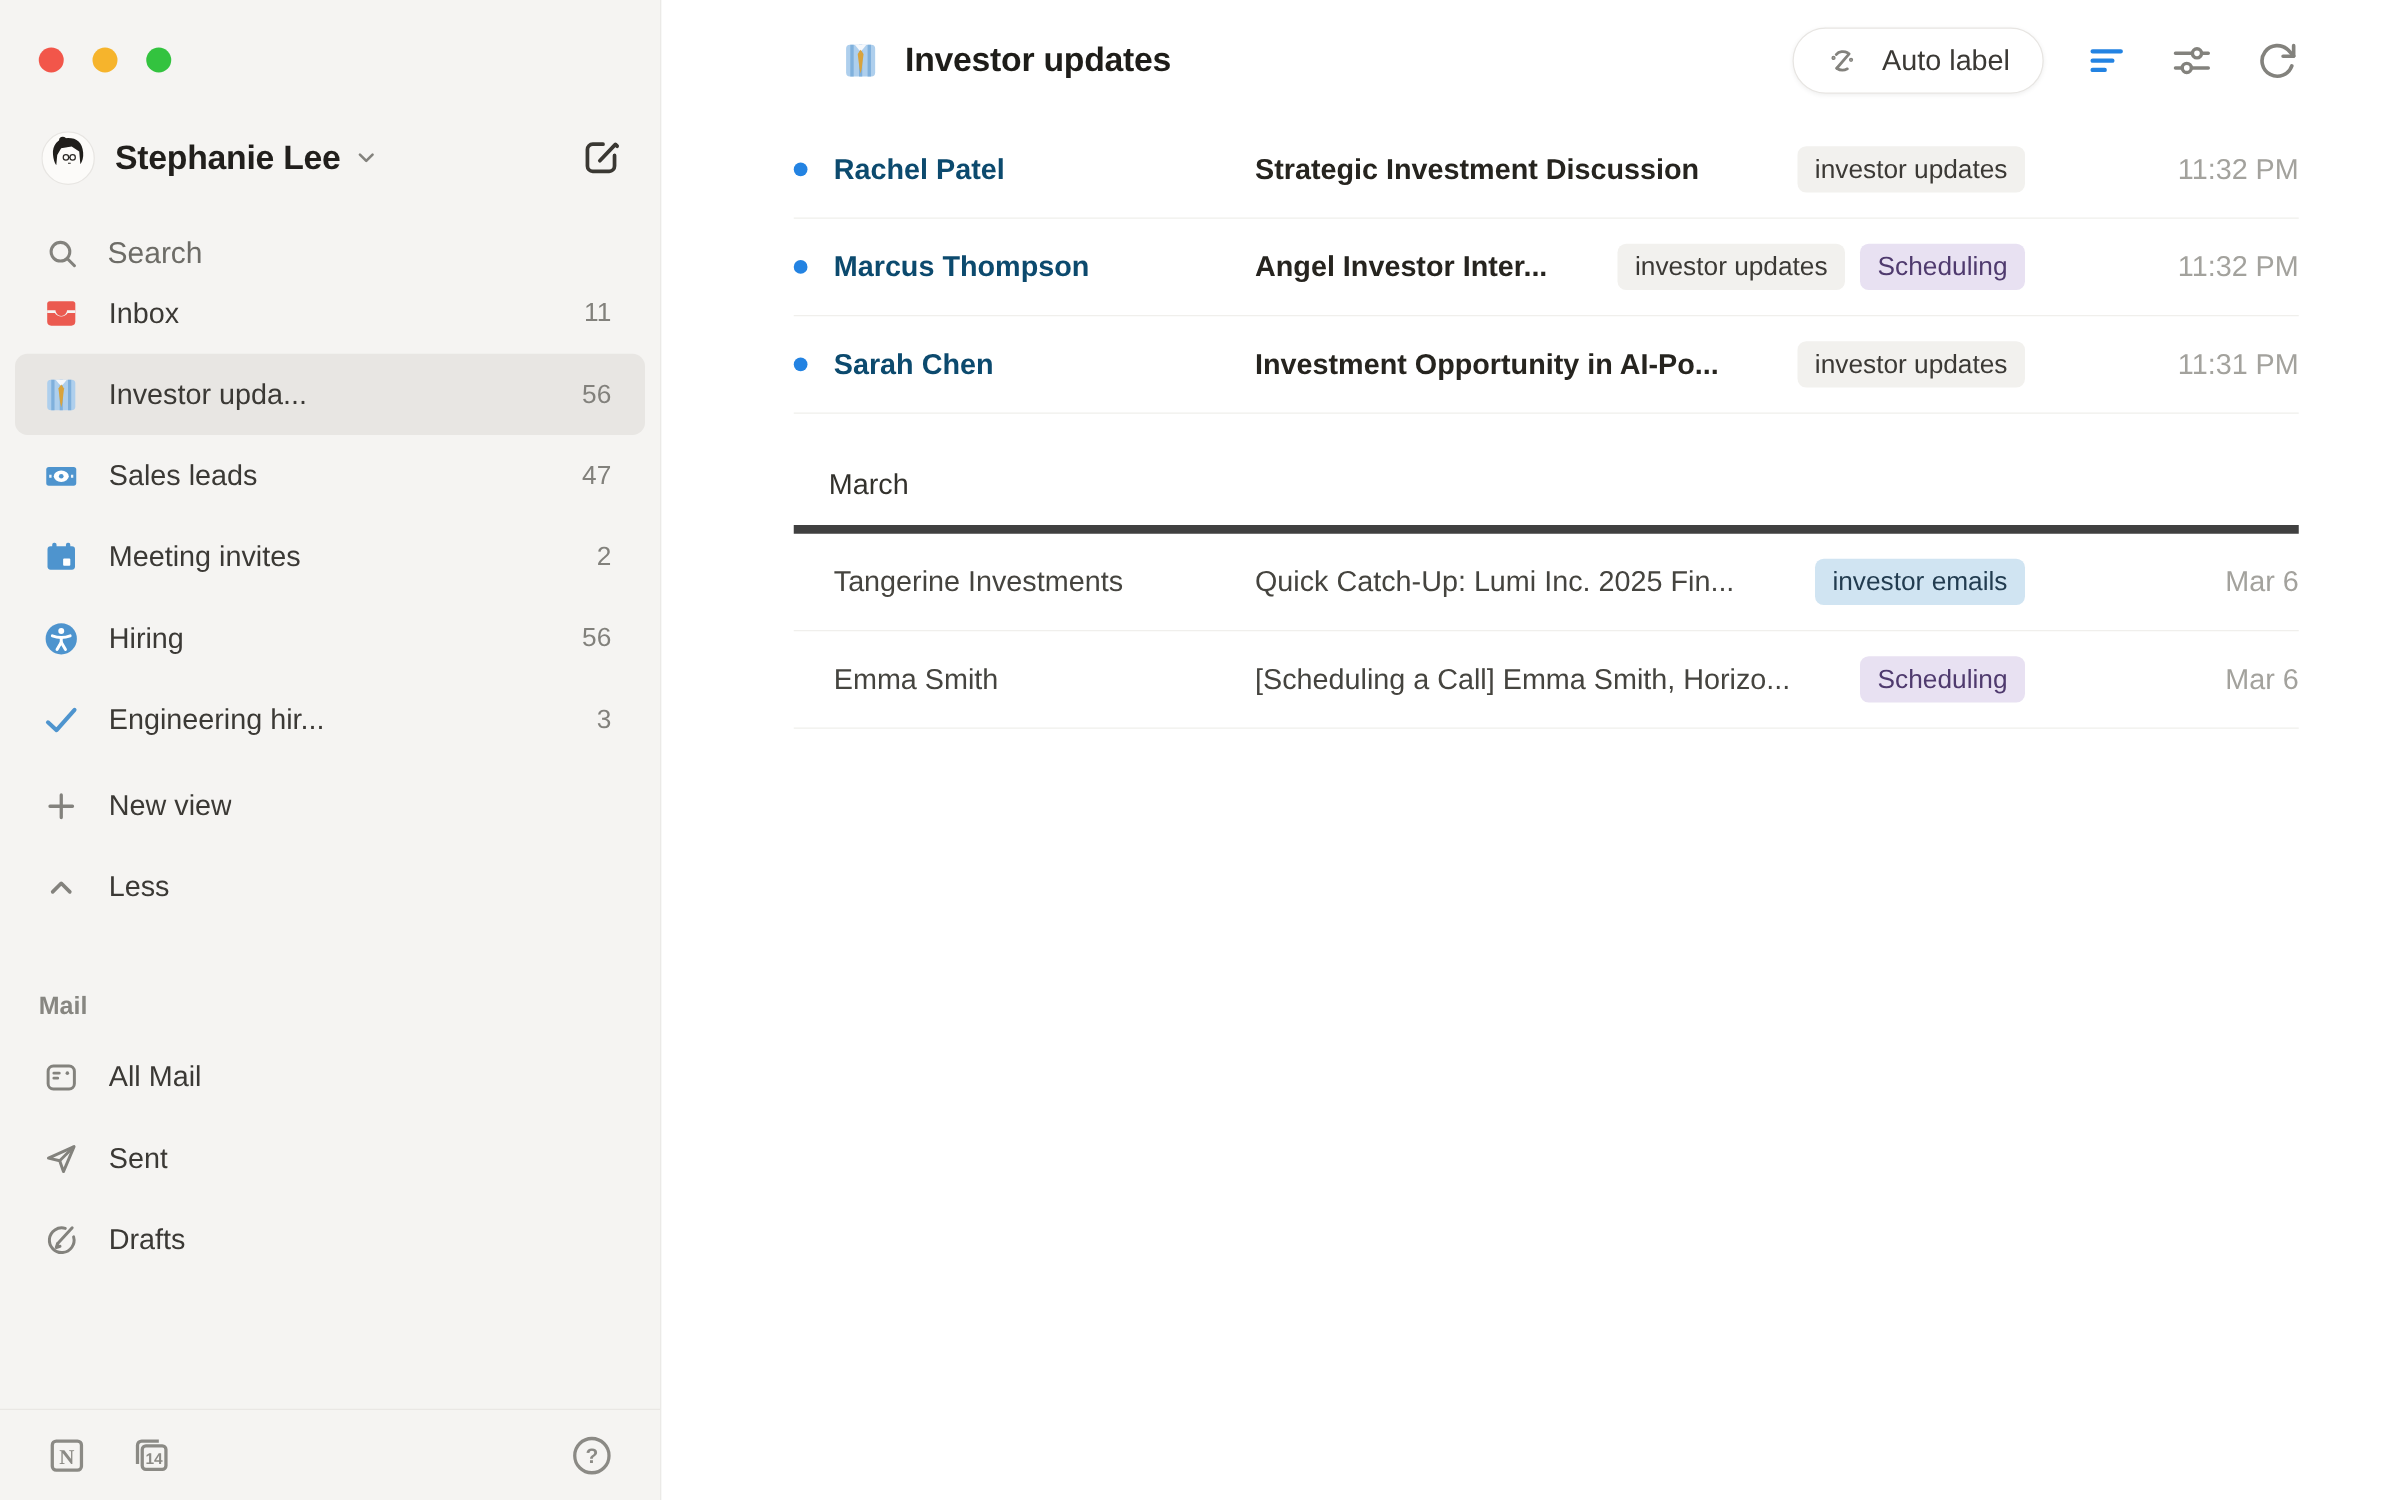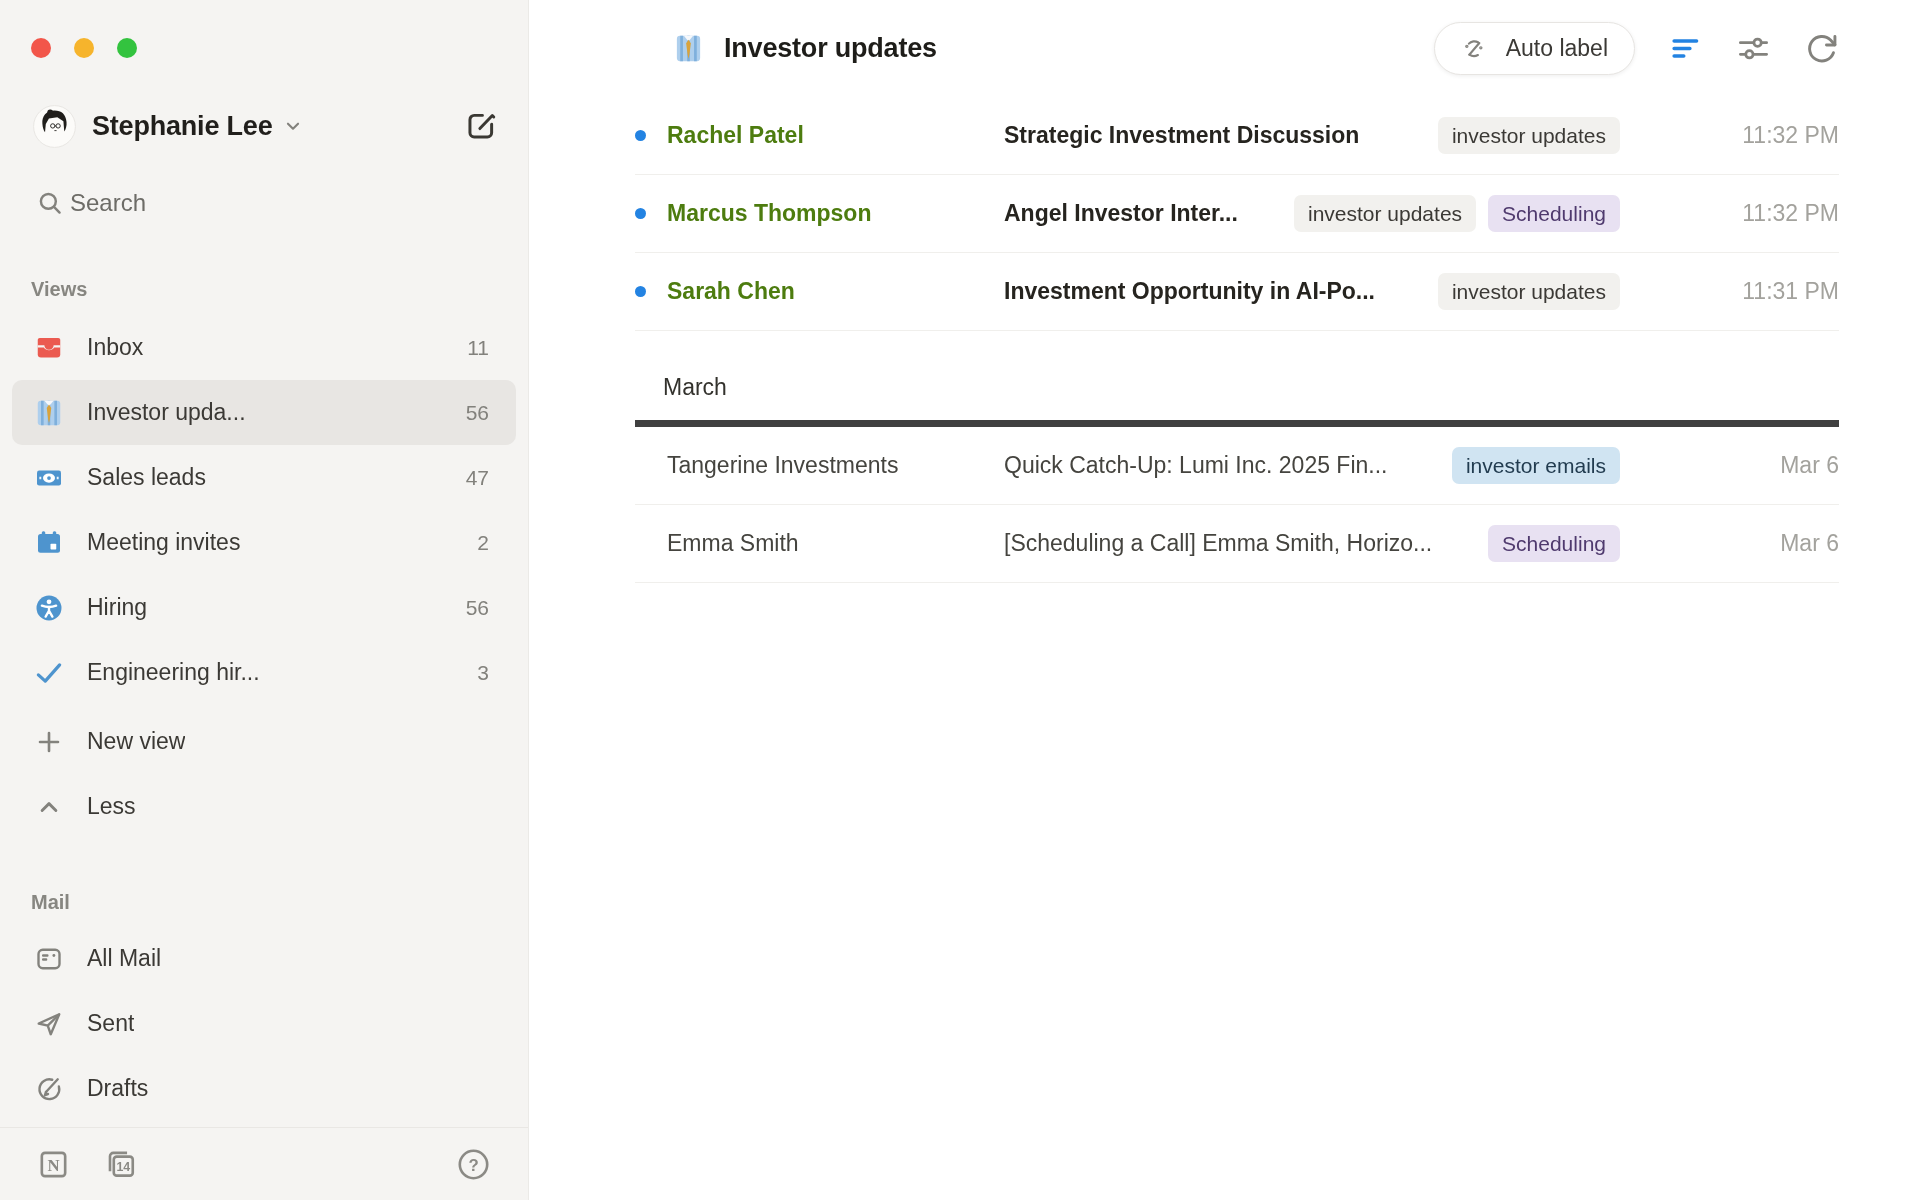--- a/index.html
+++ b/index.html
@@ -18,21 +18,21 @@
   .user-row { display:flex; align-items:center; margin:44px 30px 0 33px; height:48px; }
   .avatar { width:43px; height:43px; flex:none; }
   .avatar svg { width:100%; height:100%; }
   .user-name { font-size:27px; font-weight:700; color:#211f1c; margin:0 10px 0 16px; letter-spacing:-0.2px; }
   .icon-20 { width:22px; height:22px; flex:none; }
   .icon-20 svg { width:100%; height:100%; }
   .spacer { flex:1; }
   .compose { width:34px; height:34px; flex:none; cursor:pointer; }
   .compose svg { width:100%; height:100%; }
 
-  .search-row { display:flex; align-items:center; gap:6px; margin:38px 28px 0 36px; height:30px; cursor:pointer; }
+  .search-row { display:flex; align-items:center; gap:22px; margin:38px 28px 0 36px; height:30px; cursor:pointer; }
   .search-row .sicon { width:28px; height:28px; }
   .search-row .sicon svg { width:100%; height:100%; }
   .search-label { font-size:24px; color:#6d6c67; font-weight:500; }
 
   .section-label { font-size:20px; font-weight:600; color:#878681; margin-left:31px; }
   .views-label { margin-top:60px; margin-bottom:14px; }
   .mail-label { margin-top:52px; margin-bottom:12px; }
 
   .side-list { padding:0 12px; }
   .side-item { display:flex; align-items:center; height:65px; padding:0 27px 0 22px; border-radius:10px; cursor:pointer; }
@@ -63,21 +63,21 @@
   .hicon { width:35px; height:35px; margin-left:33px; cursor:pointer; display:flex; }
   .hicon svg { width:100%; height:100%; }
 
   .group-header { margin-top:24px; height:72px; display:flex; align-items:center; border-bottom:7px solid #404040; }
   .group-title { font-size:23px; font-weight:500; color:#33322d; margin-left:28px; }
 
   .mail-row { display:flex; align-items:center; height:78px; border-bottom:1px solid #f0efec; cursor:pointer; }
   .dot { width:11px; height:11px; border-radius:50%; background:var(--accent-blue); margin-right:21px; flex:none; }
   .mail-row:not(.unread) .dot { visibility:hidden; }
   .sender { width:314px; flex:none; font-size:23px; color:#45443f; white-space:nowrap; overflow:hidden; margin-right:23px; }
-  .mail-row.unread .sender { font-weight:700; color:#4d7c0f; }
+  .mail-row.unread .sender { font-weight:700; color:#0c4a6e; }
   .subject { flex:1; font-size:23px; color:#45443f; white-space:nowrap; overflow:hidden; }
   .mail-row.unread .subject { font-weight:600; color:#26241f; }
   .chips { display:flex; gap:12px; flex:none; margin:0 14px 0 24px; }
   .chip { height:37px; display:inline-flex; align-items:center; padding:0 14px; border-radius:7px; font-size:21px; font-weight:500; white-space:nowrap; }
   .chip--gray   { background:var(--chip-gray-bg);   color:var(--chip-gray-text); }
   .chip--purple { background:var(--chip-purple-bg); color:var(--chip-purple-text); }
   .chip--blue   { background:var(--chip-blue-bg);   color:var(--chip-blue-text); }
   .time { width:205px; flex:none; text-align:right; font-size:23px; color:#a3a29d; }
 </style>
 </head>
@@ -116,21 +116,20 @@
     </div>
 
     <div class="search-row">
       <span class="sicon"><svg viewBox="0 0 24 24" fill="none" stroke="#83827d" stroke-width="2.1" stroke-linecap="round">
             <circle cx="10.6" cy="10.6" r="6.4"></circle>
             <path d="M15.4 15.4 20.2 20.2"></path>
           </svg></span>
       <span class="search-label">Search</span>
     </div>
 
-    <div class="section-label views-label">Views</div>
     <nav class="side-list" id="views-list">
         <div class="side-item">
           <span class="side-icon">
             <svg viewBox="0 0 24 24">
               <path fill="var(--inbox-red)" d="M4.6 4h14.8c.9 0 1.6.7 1.6 1.6V17a2.6 2.6 0 0 1-2.6 2.6H5.6A2.6 2.6 0 0 1 3 17V5.6C3 4.7 3.7 4 4.6 4z"></path>
               <path fill="#f5f4f2" d="M3 9.7h5.3a3.7 3.7 0 0 0 7.4 0H21v1.8h-4.9a4.8 4.8 0 0 1-8.2 0H3z"></path>
             </svg>
           </span>
           <span class="side-label">Inbox</span>
           <span class="side-count">11</span>

